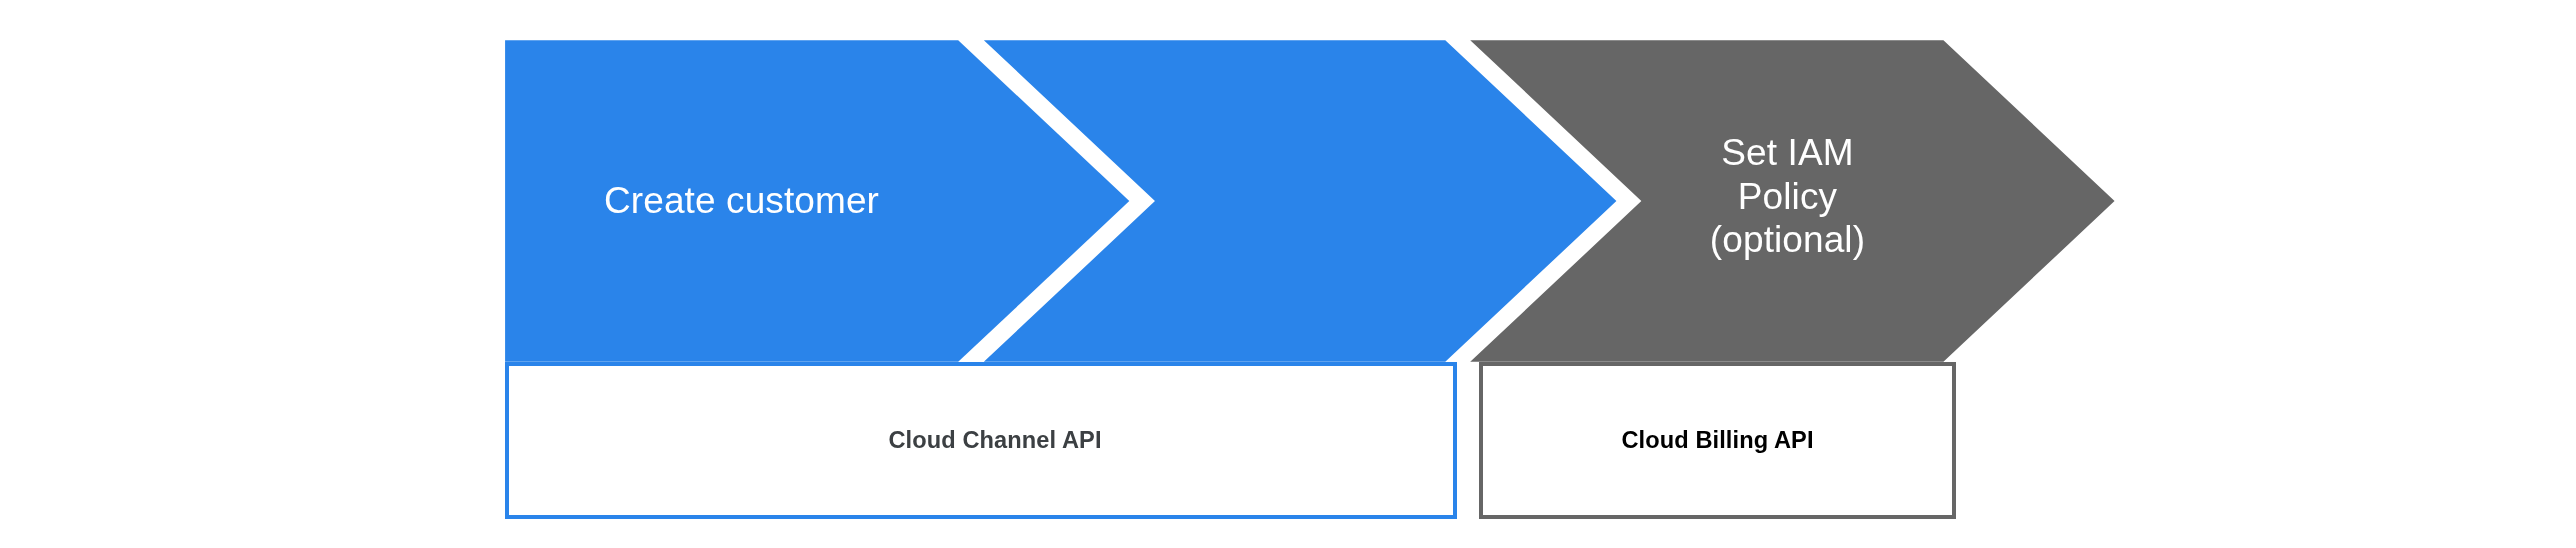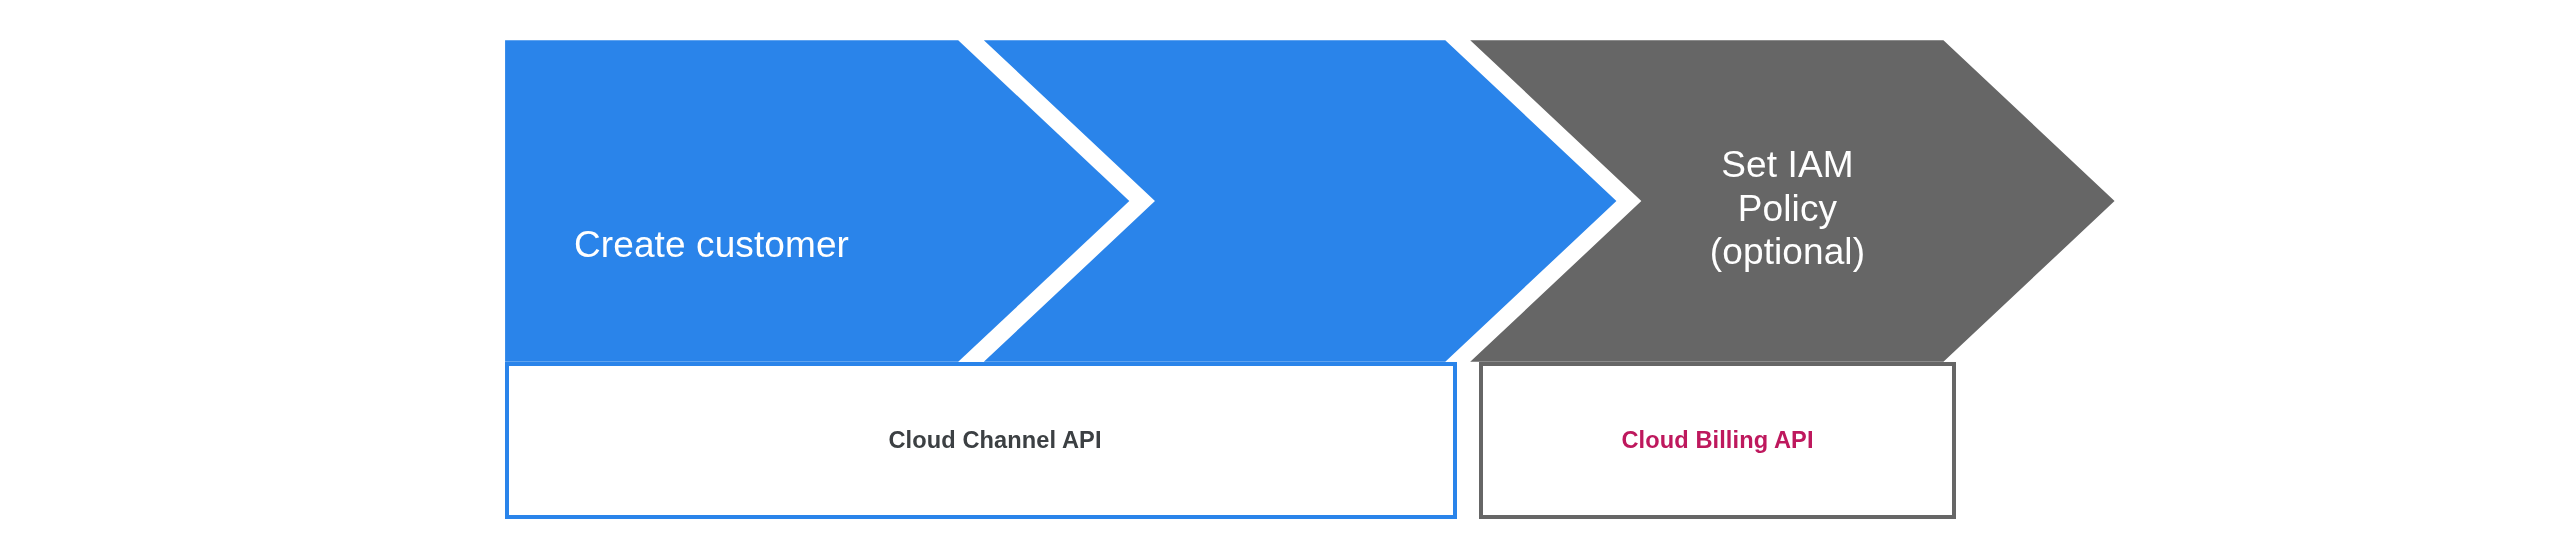--- a/index.html
+++ b/index.html
@@ -41,35 +41,34 @@
     text-align: center;
     letter-spacing: 0.1px;
     white-space: pre-line;
     display: flex;
     align-items: center;
     justify-content: center;
     pointer-events: none;
   }
 
   #step-label-1 {
-    left: 483px;
+    left: 513px;
     top: 40px;
     width: 457px;
     height: 321px;
-    margin-top: 44px;
   }
   #step-label-2 {
     left: 1136px;
     top: 40px;
     width: 319px;
     height: 321px;
   }
   #step-label-3 {
     left: 1621px;
-    top: 48px;
+    top: 36px;
     width: 333px;
     height: 321px;
   }
 
   
   .api-box {
     position: absolute;
     background: #ffffff;
     box-sizing: border-box;
     display: flex;
@@ -121,17 +120,17 @@
 
   <div class="step-label" id="step-label-3" style="color: rgb(255, 255, 255);">Set IAM
 Policy
 (optional)</div>
 
   <div class="api-box" id="api-box-0" style="border-color: rgb(42, 132, 234);">
     <span class="api-box-label" style="color: rgb(60, 64, 67);">Cloud Channel API</span>
   </div>
 
   <div class="api-box" id="api-box-1" style="border-color: rgb(102, 102, 102);">
-    <span class="api-box-label" style="color: #be185d;">Cloud Billing API</span>
+    <span class="api-box-label" style="color: #000000;">Cloud Billing API</span>
   </div>
 
 </div>
 
 
 </body></html>

